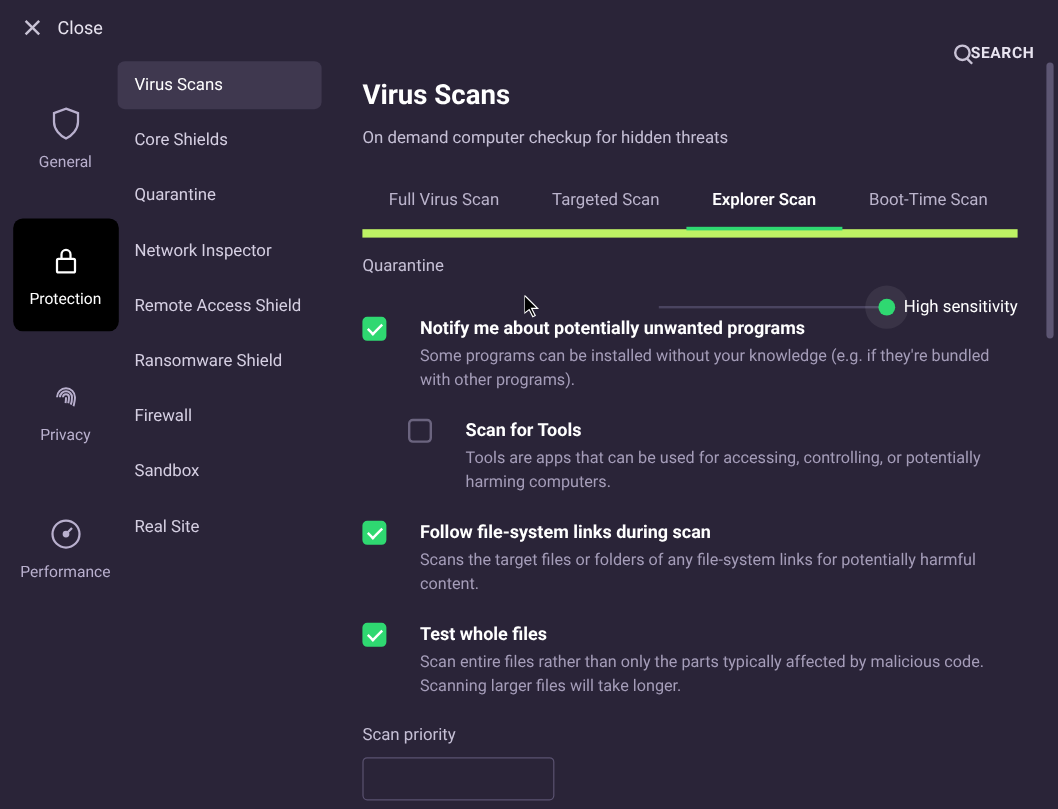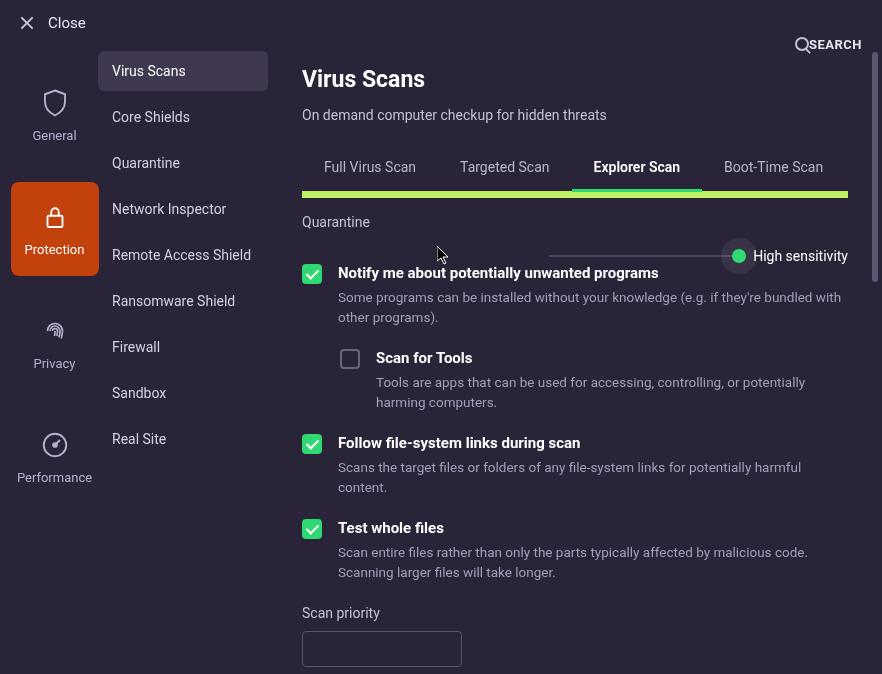--- a/index.html
+++ b/index.html
@@ -93,21 +93,21 @@
     display: flex;
     flex-direction: column;
     align-items: center;
     justify-content: center;
     gap: 10px;
     border-radius: 8px;
     cursor: pointer;
     color: #b9b0ce;
   }
   .primary-item.active {
-    background: #c2410c;
+    background: #000000;
     color: #fff;
     align-items: center;
   }
   .primary-label { font-size: 13px; }
 
   
   .secondary-nav {
     width: 170px;
     display: flex;
     flex-direction: column;
@@ -194,21 +194,21 @@
     width: 14px;
     height: 14px;
     border-radius: 50%;
     background: #2fd871;
   }
   .slider-value { font-size: 14px; color: #fff; }
 
   
   .option {
     display: flex;
-    gap: 16px;
+    gap: 28px;
     margin-bottom: 22px;
   }
   .option.child { padding-left: 38px; }
   .checkbox {
     width: 20px;
     height: 20px;
     border-radius: 4px;
     flex-shrink: 0;
     border: 2px solid #6b647f;
     position: relative;

